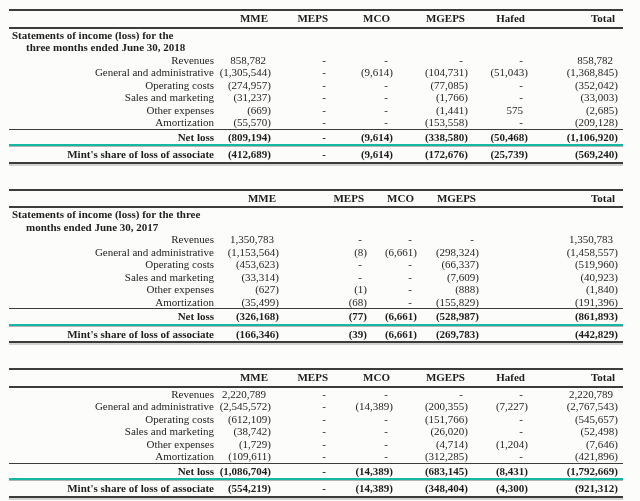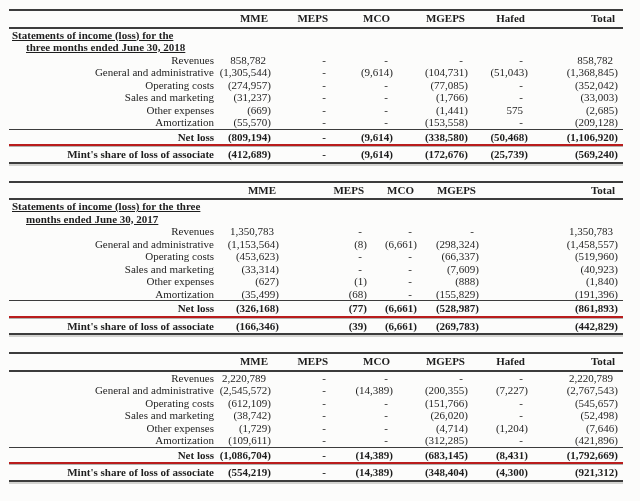--- a/index.html
+++ b/index.html
@@ -5,21 +5,21 @@
   * { margin: 0; padding: 0; box-sizing: border-box; }
   html, body { background: #fcfcfb; }
   body {
     width: 640px; height: 501px;
     font-family: "Liberation Serif", serif;
     color: #1e1e1e;
     overflow: hidden;
   }
   .page { width: 640px; height: 501px; padding: 9px 0 0 9px; }
 
-  .stmt-section { margin-bottom: 17px; }
+  .stmt-section { margin-bottom: 25px; }
 
   table.fin {
     border-collapse: separate;
     border-spacing: 0;
     table-layout: fixed;
     width: 614px;
     box-shadow: 0 2px 0 #d3d3d0; 
   }
   .fin th, .fin td {
     font-size: 11px;
@@ -31,32 +31,32 @@
   .head-row th {
     border-top: 2px solid #3c3c3c;
     border-bottom: 2px solid #3c3c3c;
     font-weight: bold;
     text-align: right;
     padding: 1px 8px 2px 0;
   }
   .head-row th.lbl { padding: 1px 0 2px 0; }
   
   .title-cell { font-weight: bold; padding-top: 3px; padding-bottom: 1px; }
-  .title-line { padding-left: 3px; line-height: 12.5px; text-decoration: underline; }
+  .title-line { padding-left: 3px; line-height: 12.5px; }
   .title-line.indent { padding-left: 17px; }
   
   td.lbl { text-align: right; padding-left: 19px; overflow: hidden; }
   td.num { text-align: right; padding-right: 10px; }
   td.num.paren { padding-right: 5px; }
   
   .total-row td { font-weight: bold; }
   .total-row td.lbl { padding-left: 3px; }
   .net-row td {
     border-top: 1.5px solid #3c3c3c;
-    border-bottom: 2px solid #b91c1c;
+    border-bottom: 2px solid #14b8a6;
     padding-top: 1px; padding-bottom: 1px;
   }
   .grand-row td {
     border-top: 1.5px solid #b3b3b0; 
     border-bottom: 2px solid #3c3c3c;
     padding-top: 1px; padding-bottom: 1px;
   }
 
   
   .cols-6 col.c-label { width: 205px; }

